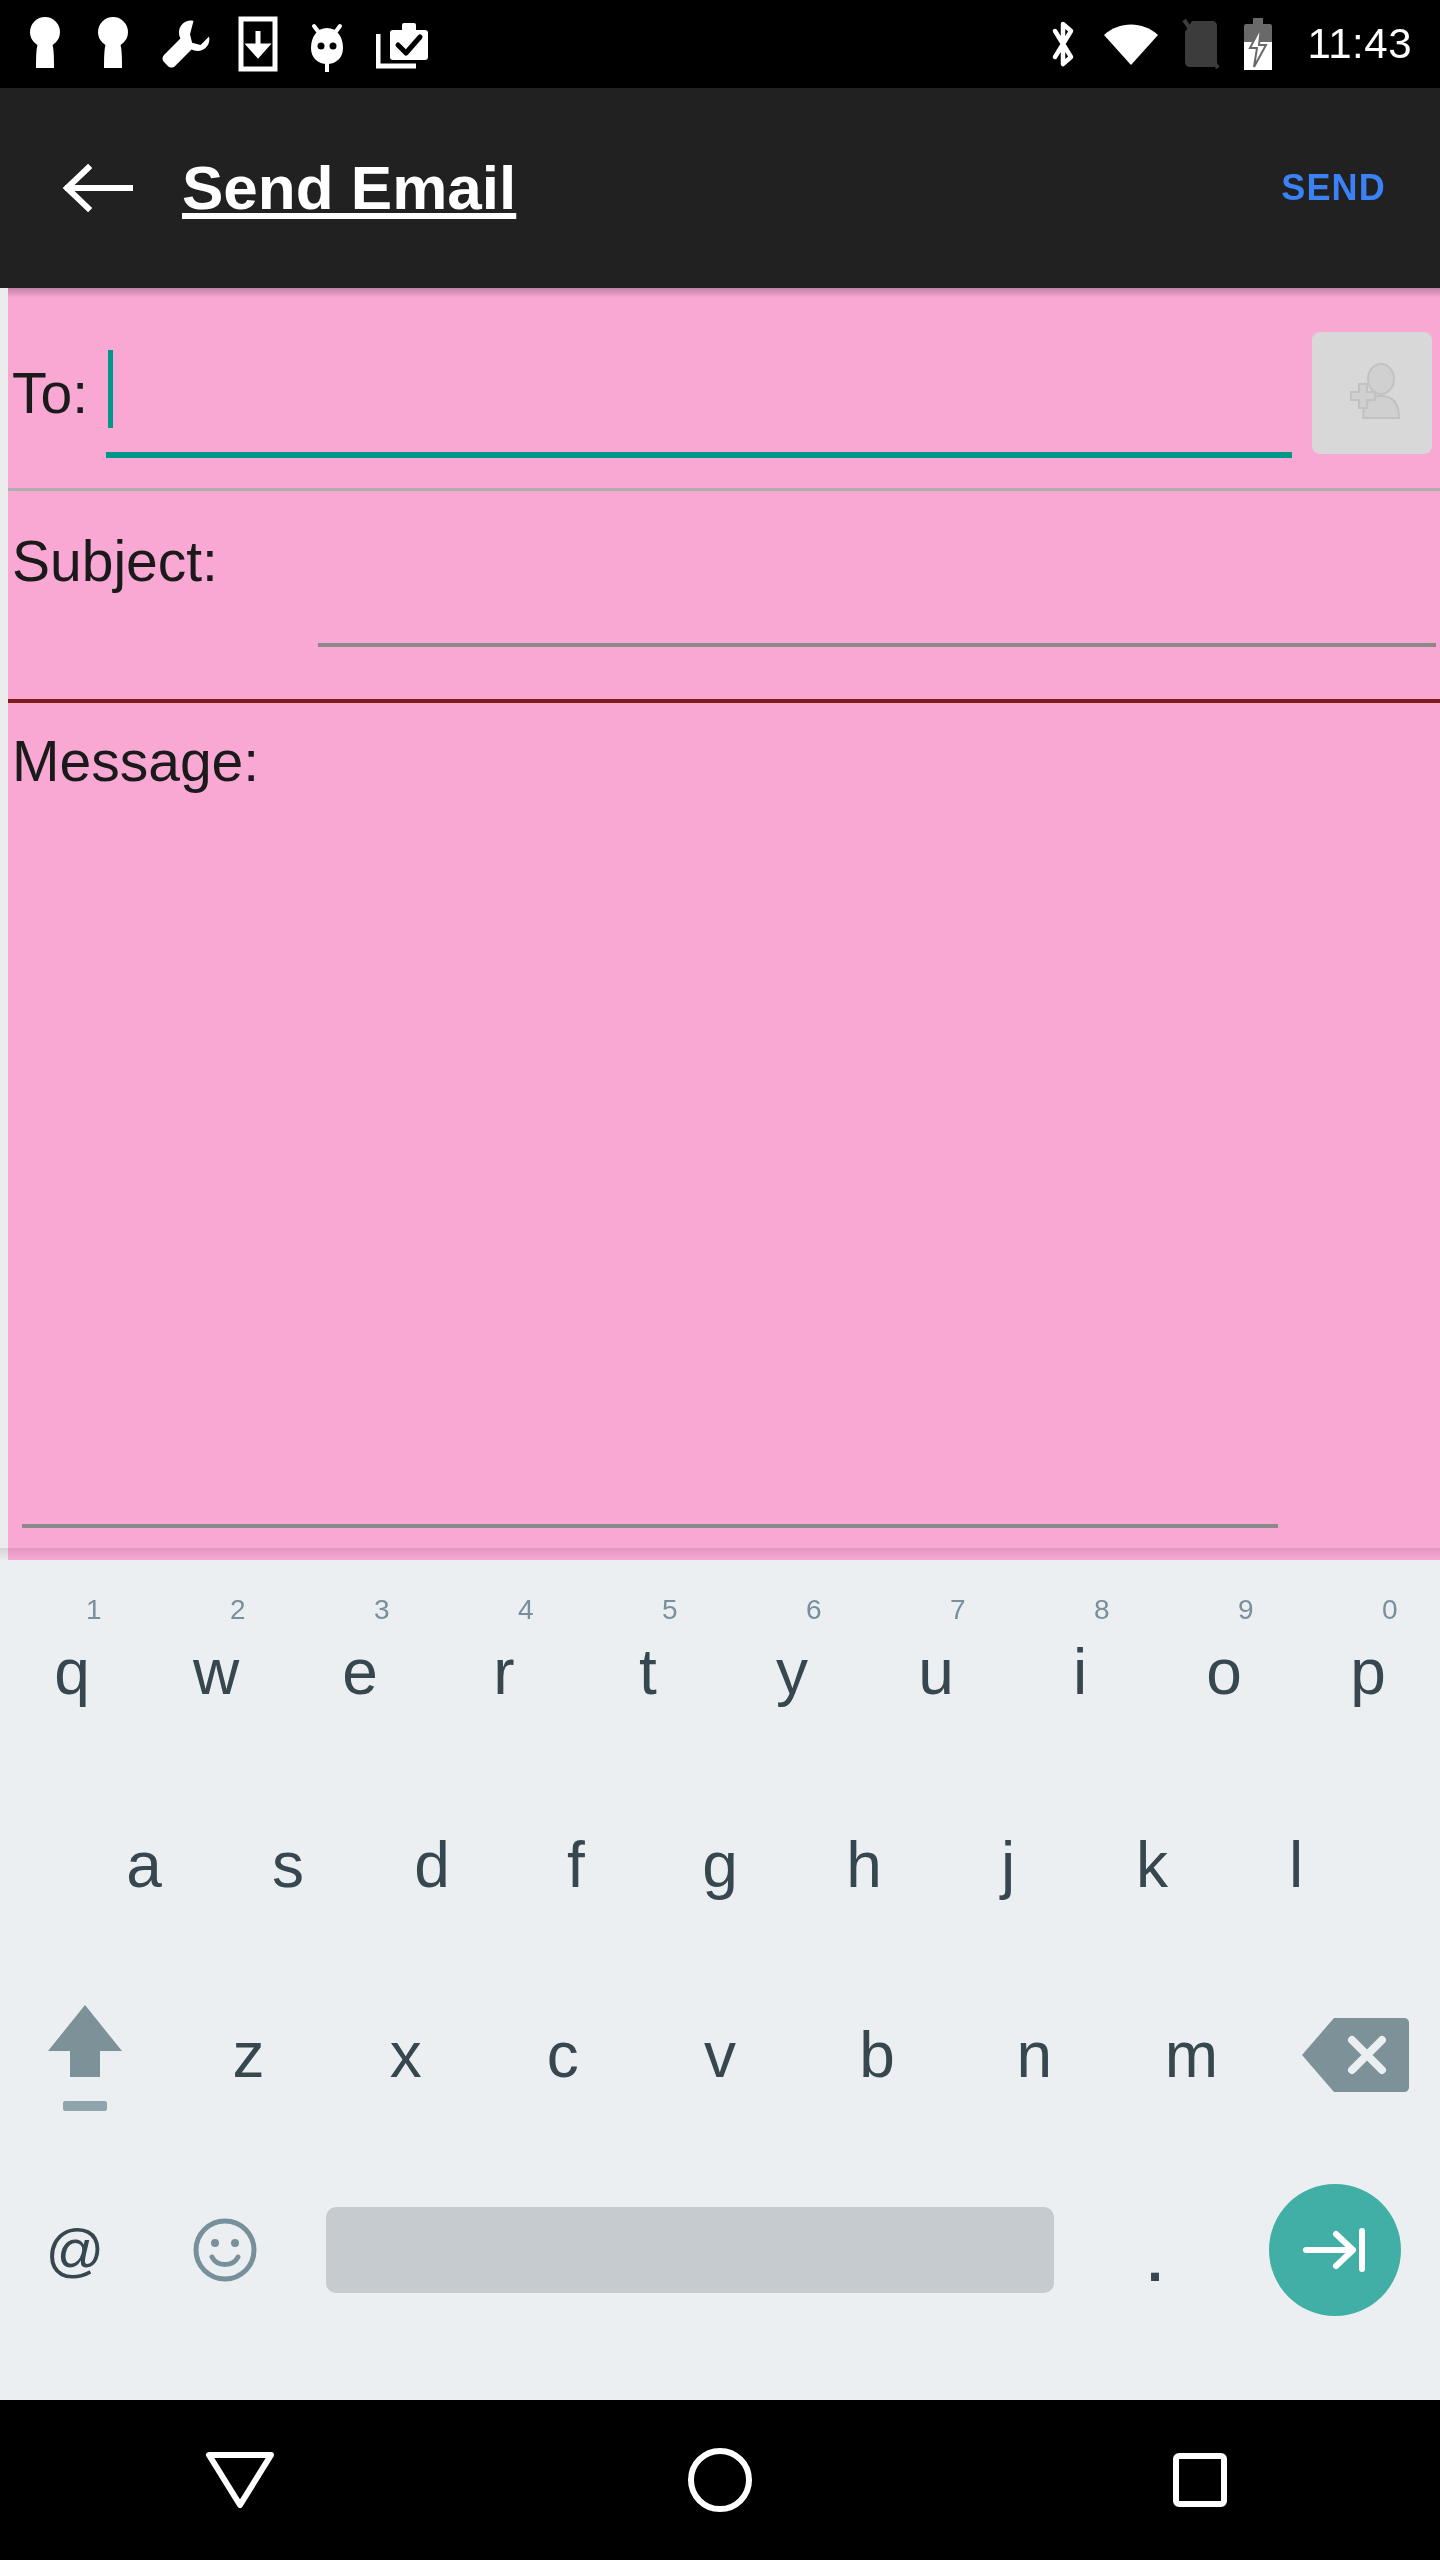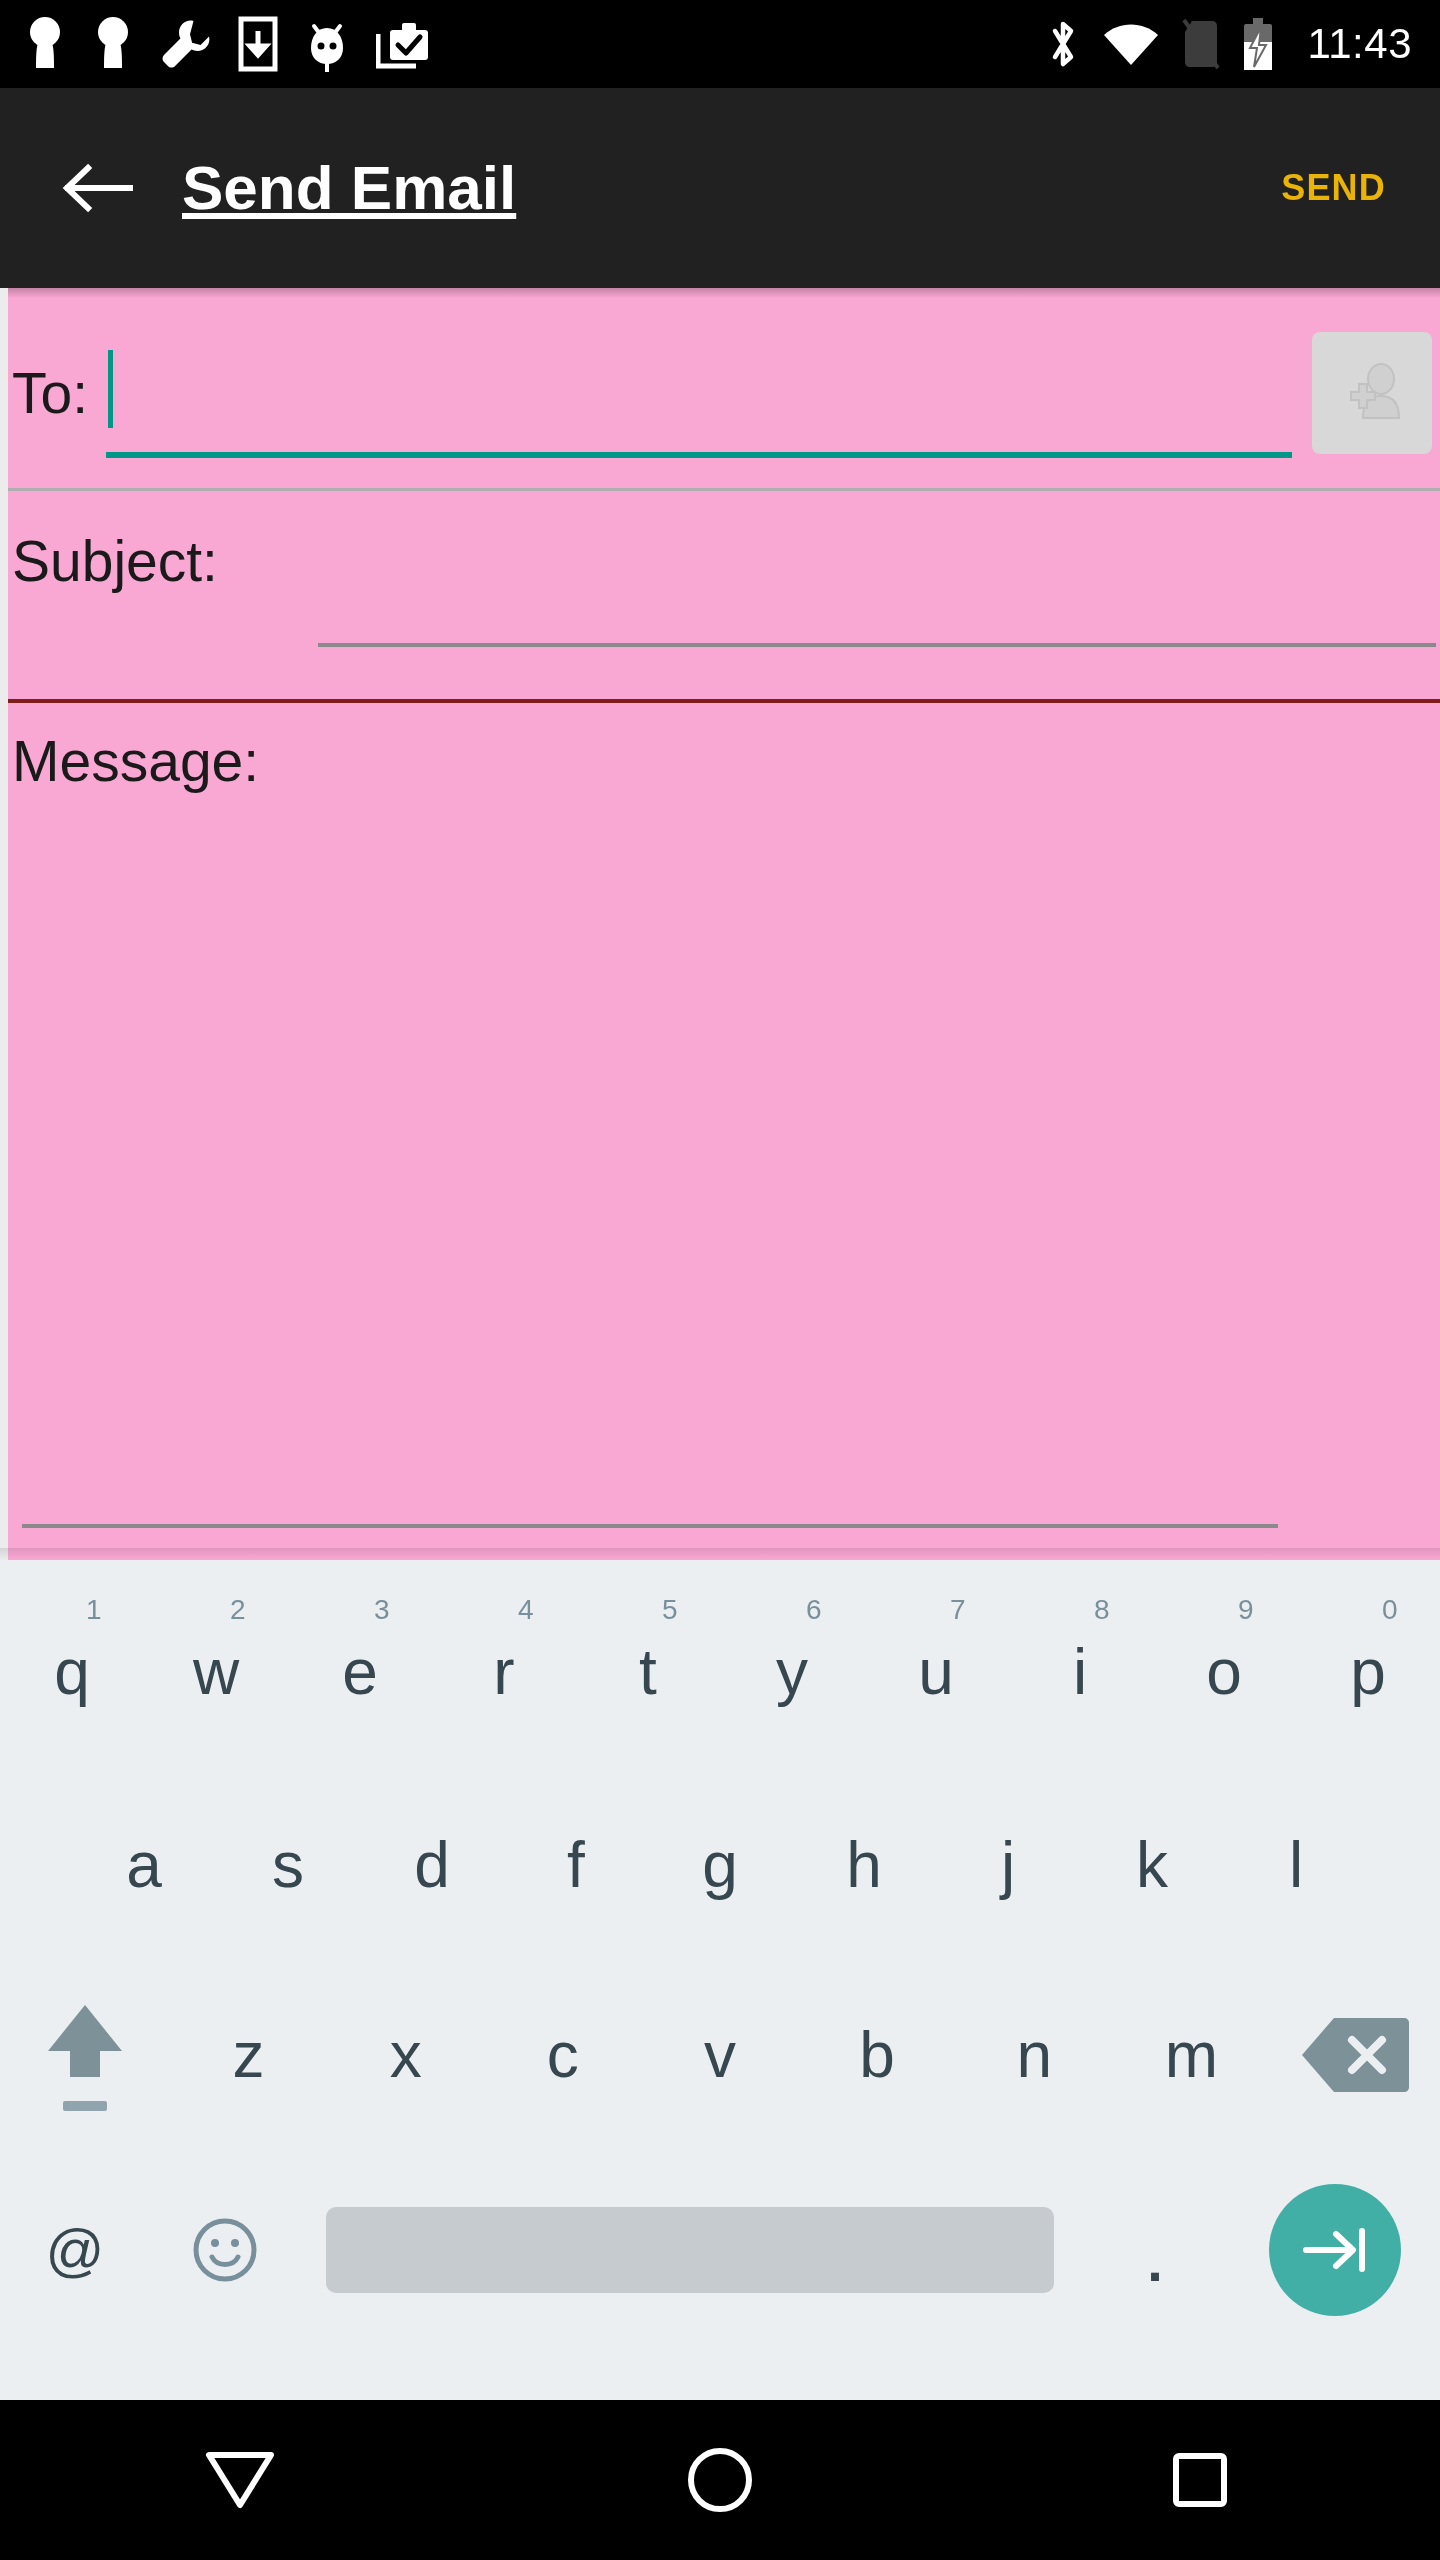--- a/index.html
+++ b/index.html
@@ -60,21 +60,21 @@
     color: #FFFFFF;
     font-size: 62px;
     font-weight: 700;
     margin-left: 36px;
     flex: 1;
     line-height: 1;
     white-space: nowrap;
     text-decoration: underline;
   }
   .send-action {
-    color: #eab308;
+    color: #3b82f6;
     font-size: 36px;
     font-weight: 700;
     letter-spacing: 1.2px;
     cursor: pointer;
     padding: 18px 16px;
     white-space: nowrap;
   }
 
   
   .form-area {

